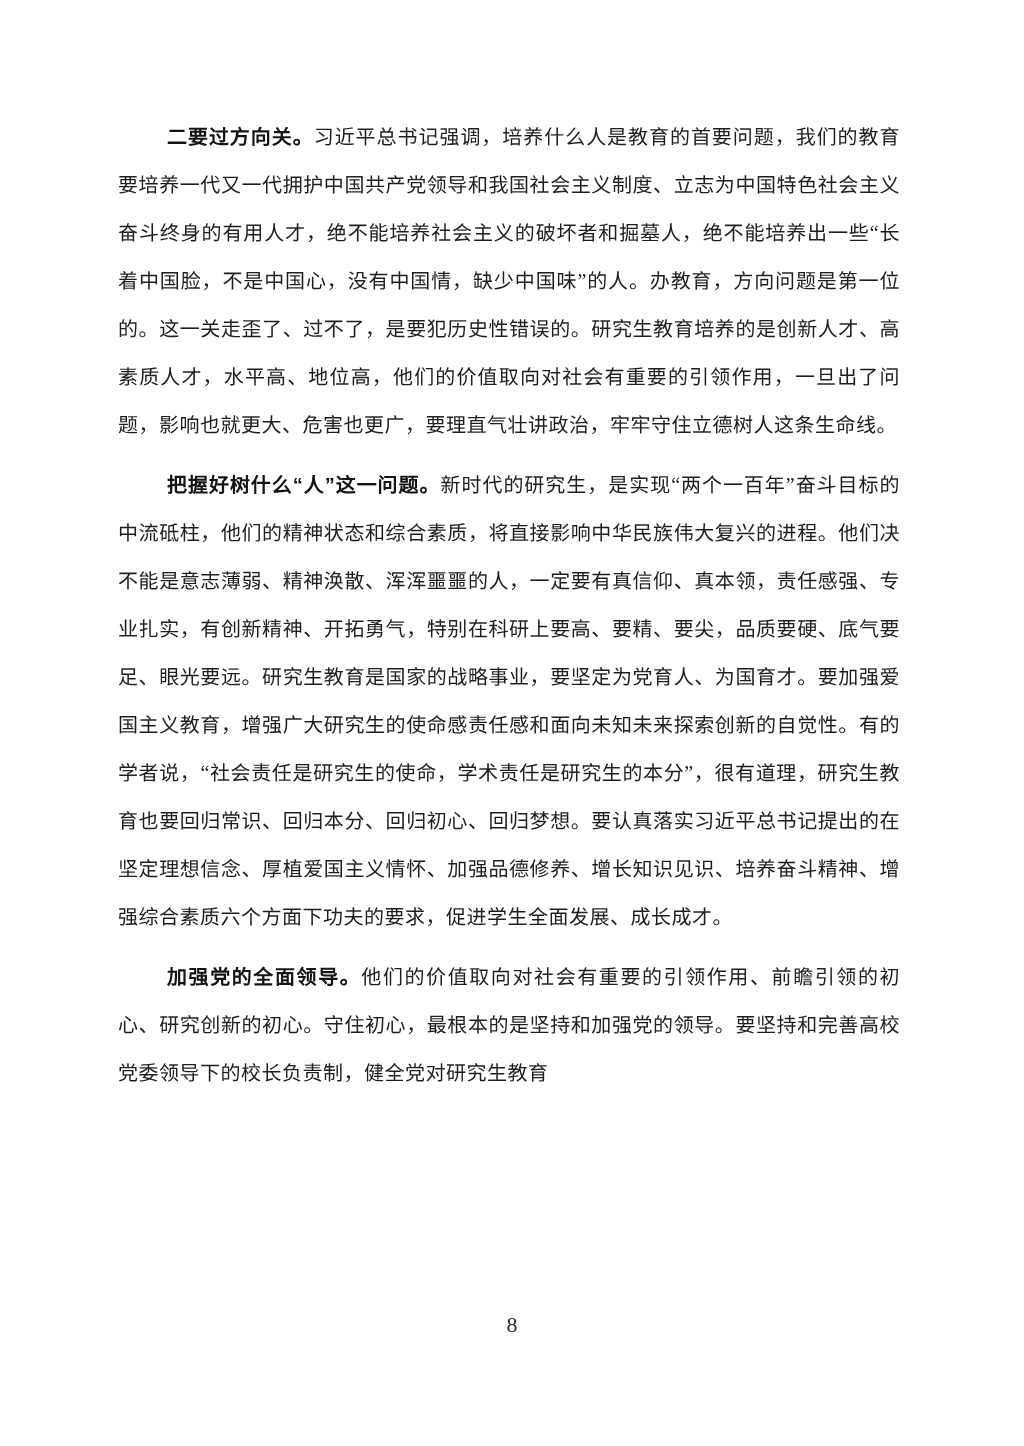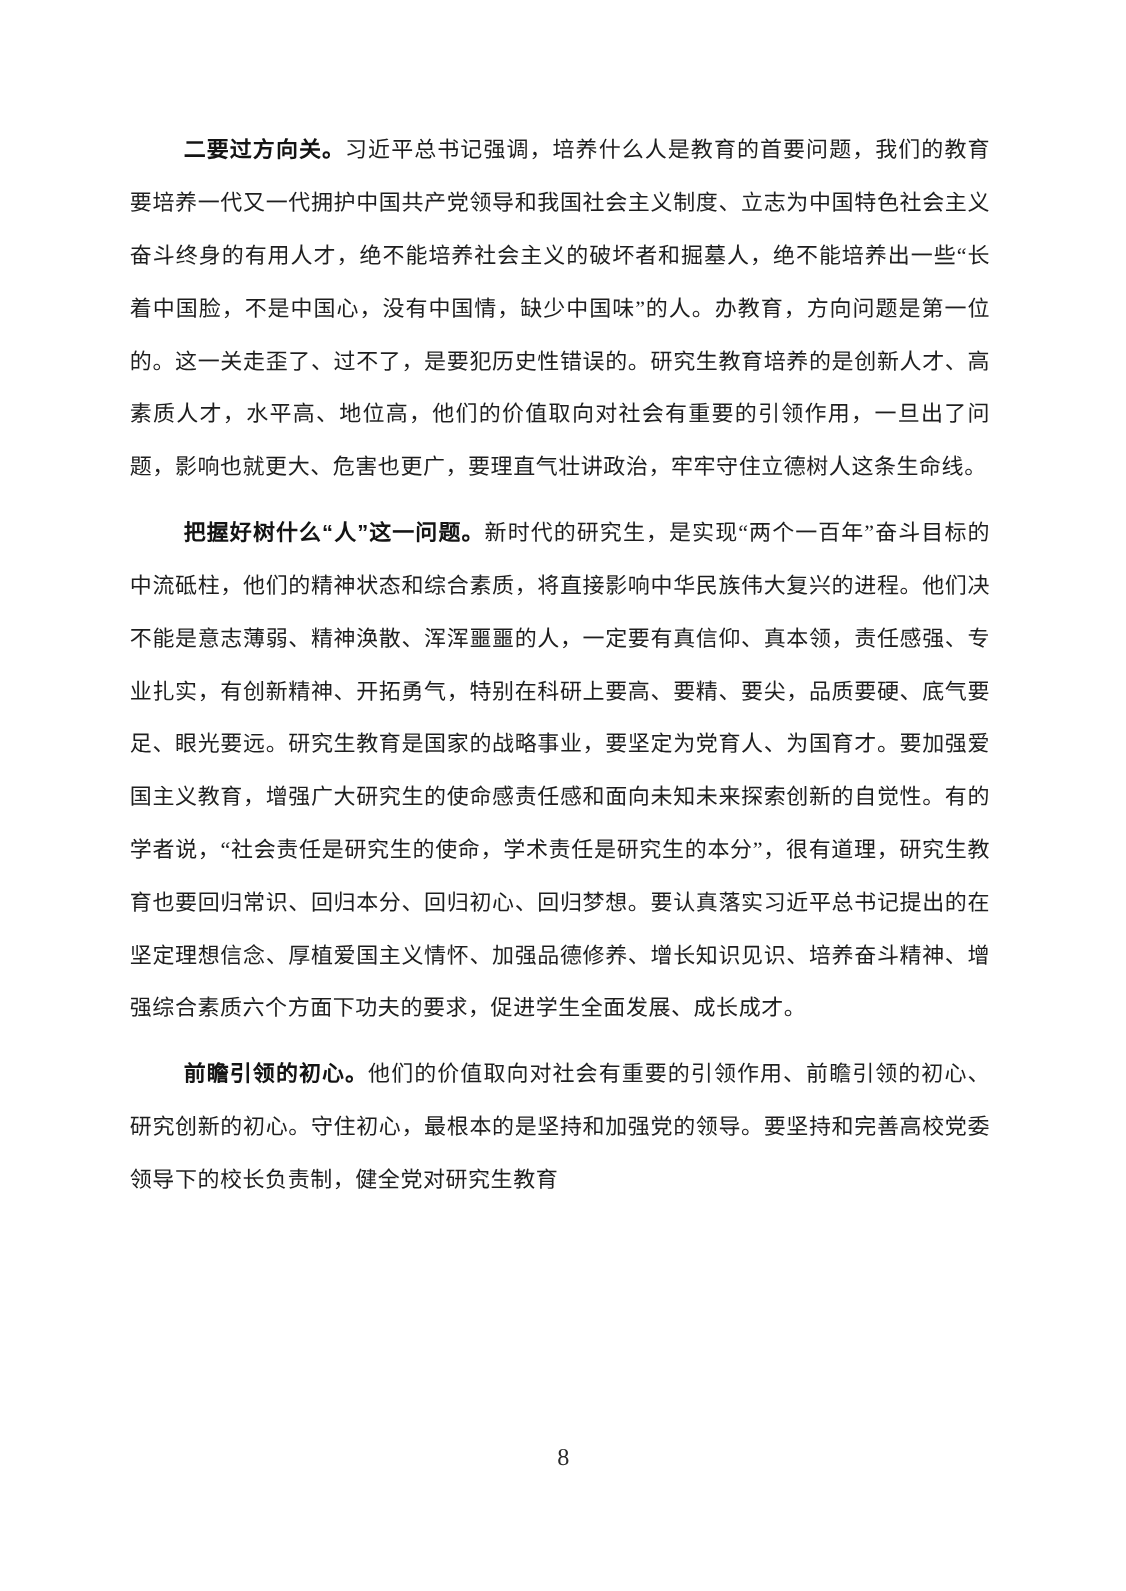--- a/index.html
+++ b/index.html
@@ -50,16 +50,16 @@
   }
 </style>
 </head>
 <body>
 
 <div class="page-content">
   <p class="para"><strong class="lead">二要过方向关。</strong><span>习近平总书记强调，培养什么人是教育的首要问题，我们的教育要培养一代又一代拥护中国共产党领导和我国社会主义制度、立志为中国特色社会主义奋斗终身的有用人才，绝不能培养社会主义的破坏者和掘墓人，绝不能培养出一些“长着中国脸，不是中国心，没有中国情，缺少中国味”的人。办教育，方向问题是第一位的。这一关走歪了、过不了，是要犯历史性错误的。研究生教育培养的是创新人才、高素质人才，水平高、地位高，他们的价值取向对社会有重要的引领作用，一旦出了问题，影响也就更大、危害也更广，要理直气壮讲政治，牢牢守住立德树人这条生命线。</span></p>
 
   <p class="para"><strong class="lead">把握好树什么“人”这一问题。</strong><span>新时代的研究生，是实现“两个一百年”奋斗目标的中流砥柱，他们的精神状态和综合素质，将直接影响中华民族伟大复兴的进程。他们决不能是意志薄弱、精神涣散、浑浑噩噩的人，一定要有真信仰、真本领，责任感强、专业扎实，有创新精神、开拓勇气，特别在科研上要高、要精、要尖，品质要硬、底气要足、眼光要远。研究生教育是国家的战略事业，要坚定为党育人、为国育才。要加强爱国主义教育，增强广大研究生的使命感责任感和面向未知未来探索创新的自觉性。有的学者说，“社会责任是研究生的使命，学术责任是研究生的本分”，很有道理，研究生教育也要回归常识、回归本分、回归初心、回归梦想。要认真落实习近平总书记提出的在坚定理想信念、厚植爱国主义情怀、加强品德修养、增长知识见识、培养奋斗精神、增强综合素质六个方面下功夫的要求，促进学生全面发展、成长成才。</span></p>
 
-  <p class="para"><strong class="lead">前瞻引领的初心。</strong><span>他们的价值取向对社会有重要的引领作用、前瞻引领的初心、研究创新的初心。守住初心，最根本的是坚持和加强党的领导。要坚持和完善高校党委领导下的校长负责制，健全党对研究生教育</span></p>
+  <p class="para"><strong class="lead">加强党的全面领导。</strong><span>他们的价值取向对社会有重要的引领作用、前瞻引领的初心、研究创新的初心。守住初心，最根本的是坚持和加强党的领导。要坚持和完善高校党委领导下的校长负责制，健全党对研究生教育</span></p>
 </div>
 
 <div class="page-number">8</div>
 
 </body></html>

